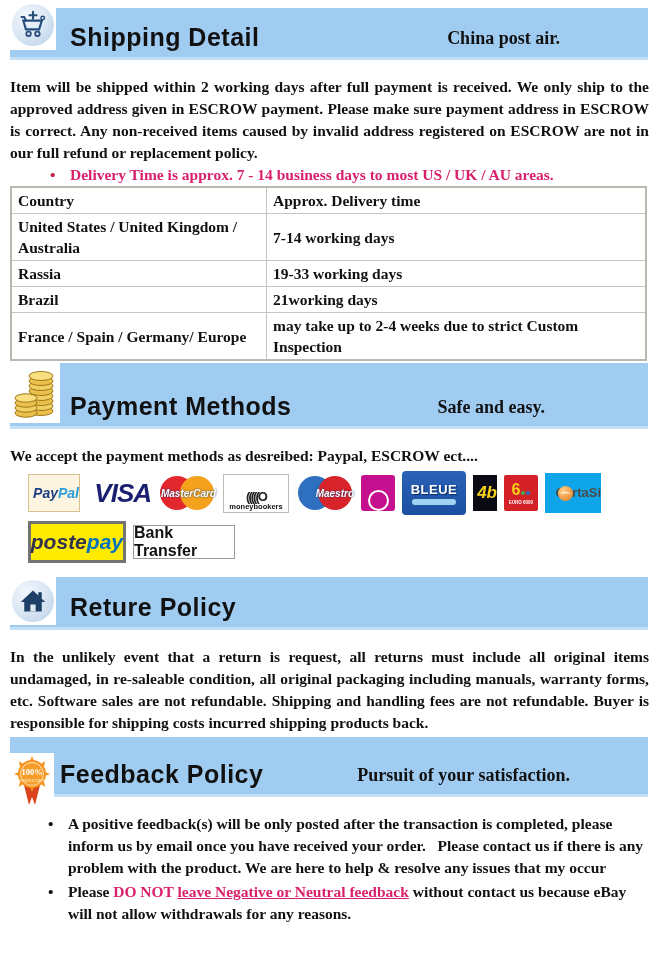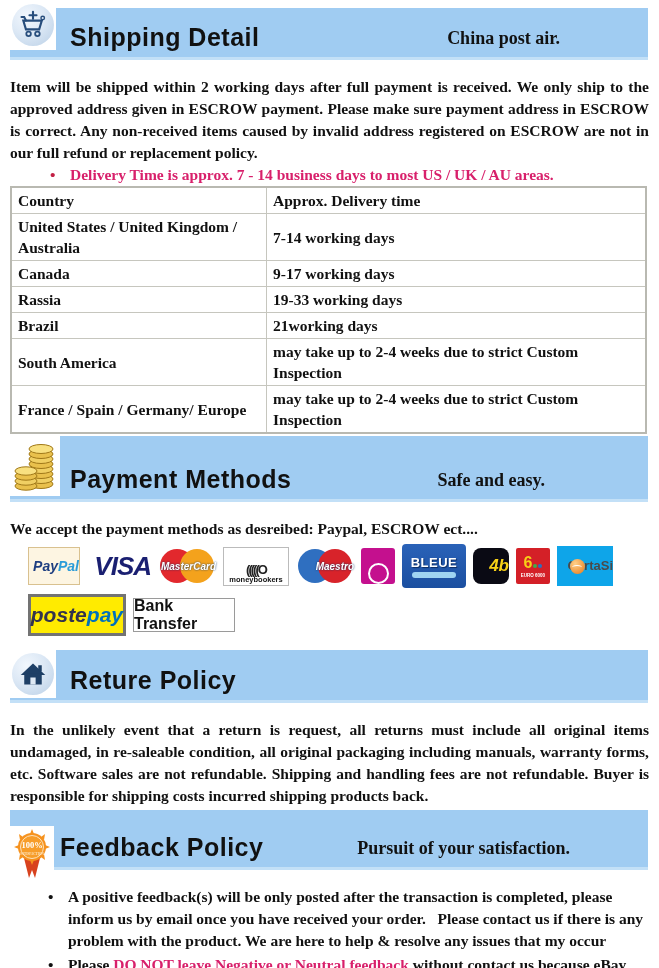--- a/index.html
+++ b/index.html
@@ -56,21 +56,21 @@
          text-shadow:0 0 2px #00336a;}
   .lg-mb{width:64px;height:36px;background:#fff;border:1px solid #bbb;flex-direction:column;justify-content:flex-end;padding-bottom:1px;}
   .mb-arcs{font-weight:bold;font-size:13px;letter-spacing:-2px;line-height:11px;color:#222;}
   .mb-text{font-size:7.5px;font-weight:700;color:#111;letter-spacing:0;}
   .lg-pink{width:34px;height:36px;background:#c4108e;border-radius:3px;flex-direction:column;}
   .pink-ring{width:17px;height:17px;border:2.5px solid #fff;border-radius:50%;}
   .lg-bleue{width:64px;height:44px;background:linear-gradient(#2a62b8,#1b4fa0);border-radius:4px;
             flex-direction:column;justify-content:center;position:relative;}
   .bleue-word{color:#fff;font-weight:900;font-size:13px;letter-spacing:.5px;text-shadow:1px 1px 1px #0a2a60;}
   .bleue-swoosh{width:44px;height:6px;background:#9fd4f2;border-radius:3px;margin-top:2px;}
-  .lg-4b{width:36px;height:36px;background:#0a0a14;color:#f7d117;font-weight:900;font-style:italic;font-size:17px;border-radius:8px;}
+  .lg-4b{width:24px;height:36px;background:#0a0a14;color:#f7d117;font-weight:900;font-style:italic;font-size:17px;}
   .lg-e6{width:34px;height:36px;background:#d42027;flex-direction:column;justify-content:center;border-radius:2px;}
   .e6-digit{color:#f7d117;font-weight:900;font-size:16px;line-height:16px;}
   .e6-digit .dotg{display:inline-block;width:4px;height:4px;border-radius:50%;background:#3fae49;margin-left:1px;}
   .e6-digit .dotb{display:inline-block;width:4px;height:4px;border-radius:50%;background:#2a6fc0;margin-left:1px;}
   .e6-label{color:#fff;font-size:4.5px;font-weight:700;margin-top:2px;}
   .lg-cartasi{width:56px;height:40px;background:#0ea5e9;flex-direction:row;justify-content:flex-end;}
   .cs-ball{width:15px;height:15px;border-radius:50%;background:radial-gradient(circle at 35% 30%,#ffd089,#e77817);
            position:relative;margin-right:-18px;}
   .cs-ball::after{content:"";position:absolute;left:2px;top:6px;width:10px;height:4px;border-radius:50%;border-top:1.5px solid #fff;}
   .cs-text{font-size:13px;font-weight:700;color:#4a4a4a;line-height:14px;}
@@ -120,34 +120,26 @@
     <tbody>
       <tr>
         <td class="c1">Country</td>
         <td>Approx. Delivery time</td>
       </tr>
       <tr>
         <td class="c1">United States / United Kingdom / Australia</td>
         <td>7-14 working days</td>
       </tr>
       <tr>
-        <td class="c1">Canada</td>
-        <td>9-17 working days</td>
-      </tr>
-      <tr>
         <td class="c1">Rassia</td>
         <td>19-33 working days</td>
       </tr>
       <tr>
         <td class="c1">Brazil</td>
         <td>21working days</td>
-      </tr>
-      <tr>
-        <td class="c1">South America</td>
-        <td>may take up to 2-4 weeks due to strict Custom Inspection</td>
       </tr>
       <tr>
         <td class="c1">France / Spain / Germany/ Europe</td>
         <td>may take up to 2-4 weeks due to strict Custom Inspection</td>
       </tr>
     </tbody>
   </table>
 
   <div class="bar bar2">
     <div class="iconbox">

